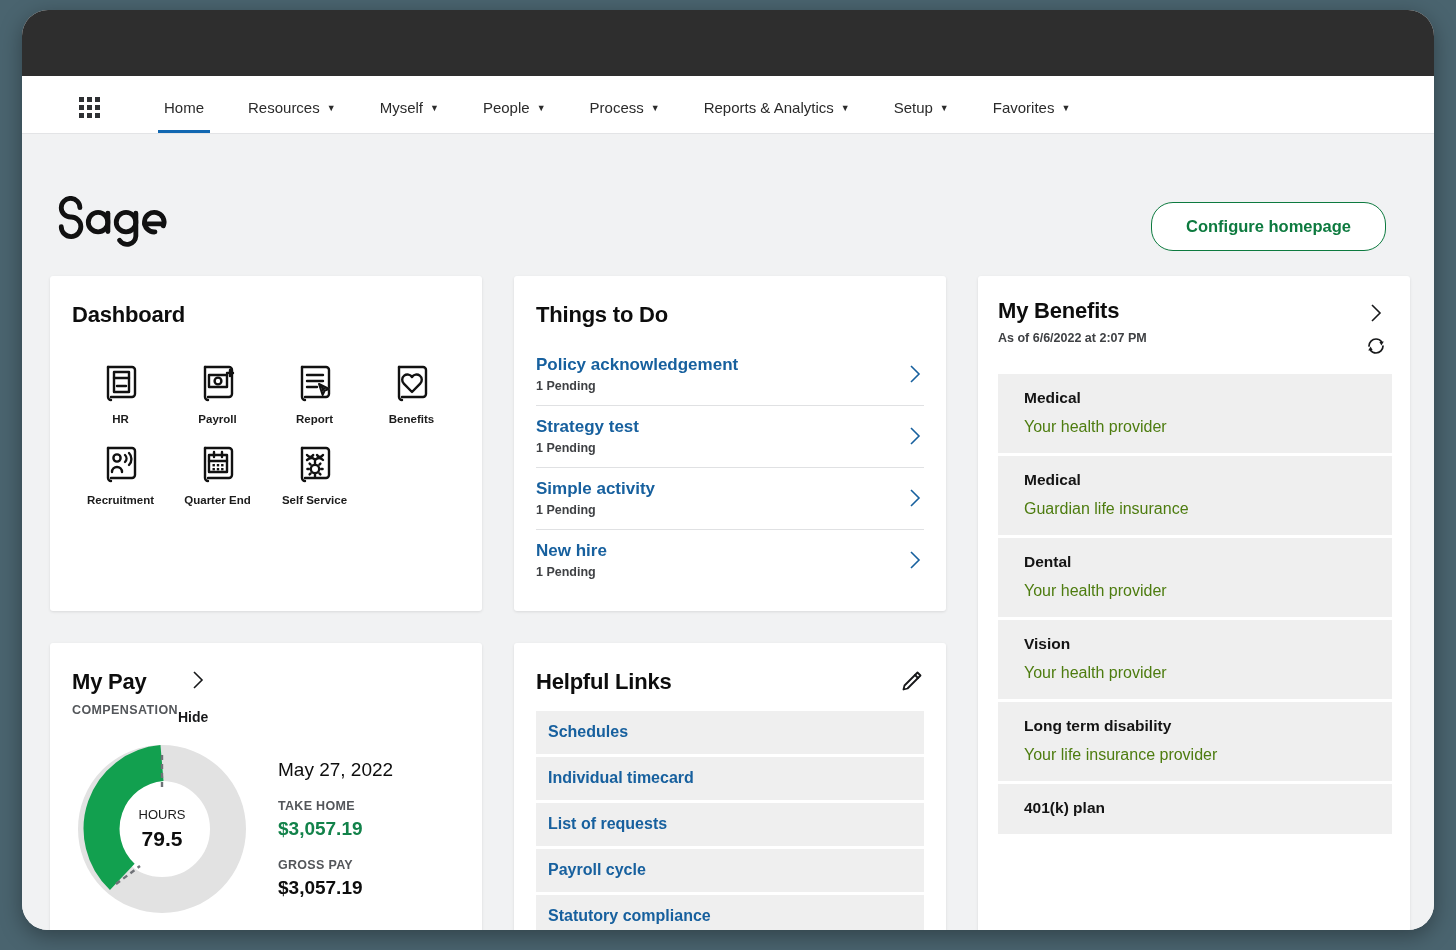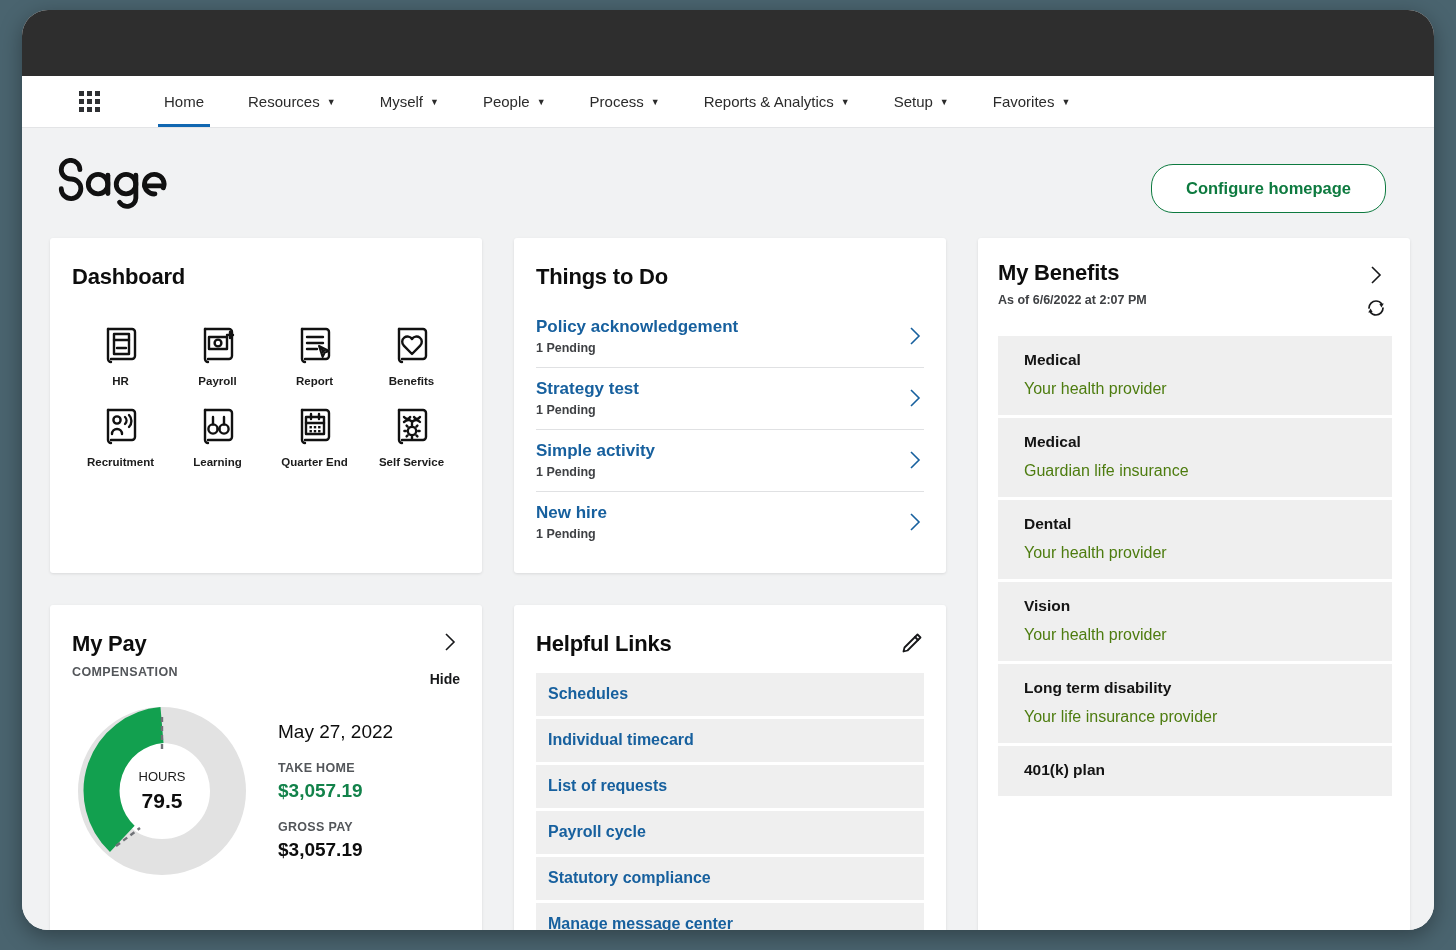--- a/index.html
+++ b/index.html
@@ -14,20 +14,21 @@
   .tablet {
     position: absolute;
     left: 22px; top: 10px;
     width: 1412px; height: 920px;
     background: #ffffff;
     border-radius: 26px;
     box-shadow: 0 6px 22px rgba(0,0,0,.35);
     overflow: hidden;
     display: flex;
     flex-direction: column;
+    gap: 6px;
   }
   .tablet-topbar {
     height: 66px;
     background: #2e2e2e;
     flex: 0 0 66px;
   }
   .screen {
     flex: 1 1 auto;
     background: #f1f2f3;
     display: flex;
@@ -80,20 +81,21 @@
     content: "";
     position: absolute;
     left: 16px; right: 16px; bottom: 0;
     height: 3px; background: #1167b1;
   }
 
   
   .page-head {
     display: flex; align-items: center; justify-content: space-between;
     padding: 30px 48px 8px 36px;
+    margin-top: 32px;
   }
   .sage-logo { height: 56px; width: 110px; }
   .configure-btn {
     border: 1.5px solid #0d7a3f;
     color: #0d7a3f;
     background: #ffffff;
     border-radius: 22px;
     font-size: 16.5px;
     font-weight: bold;
     padding: 14px 34px;
@@ -173,21 +175,21 @@
     background: #efefef;
     padding: 15px 0 17px 26px;
     margin-bottom: 3px;
     cursor: pointer;
   }
   .ben-type { font-size: 15.5px; font-weight: bold; color: #141414; }
   .ben-prov { font-size: 16px; color: #4d7c0f; margin-top: 11px; }
 
   
   .mypay { padding: 26px 22px 22px 22px; grid-row: 2; grid-column: 1; }
-  .pay-head { display: flex; justify-content: space-between; align-items: flex-start; }
+  .pay-head { display: flex; align-items: flex-start; }
   .pay-sub { font-size: 12.5px; font-weight: bold; color: #53565a; letter-spacing: .4px; margin-top: 8px; }
   .pay-right-top { display: flex; flex-direction: column; align-items: flex-end; }
   .hide-link { font-size: 14px; font-weight: bold; color: #17181a; margin-top: 18px; cursor: pointer; }
   .pay-body { display: flex; align-items: center; margin-top: 14px; }
   .donut-wrap { width: 180px; height: 180px; position: relative; flex: 0 0 180px; }
   .donut-center {
     position: absolute; inset: 0;
     display: flex; flex-direction: column; align-items: center; justify-content: center;
     pointer-events: none;
   }
@@ -352,33 +354,20 @@
                 <path d="M9 7h24a3 3 0 0 1 3 3v24a3 3 0 0 1-3 3H12"></path>
                 <path d="M9 7v30a3 3 0 0 0 3 3"></path>
                 <circle cx="18" cy="17" r="3.6"></circle>
                 <path d="M13 31a5 5 0 0 1 10 0"></path>
                 <path d="M26 14c2 2 2 5 0 7M30 12c3.2 3.2 3.2 8.8 0 12"></path>
               </g>
             </svg>
             <div class="dash-label">Recruitment</div>
           </div>
 
-          <div class="dash-tile">
-            <svg width="44" height="44" viewBox="0 0 44 44">
-              <g fill="none" stroke="#111" stroke-width="2.4" stroke-linecap="round" stroke-linejoin="round">
-                <path d="M9 7h24a3 3 0 0 1 3 3v24a3 3 0 0 1-3 3H12"></path>
-                <path d="M9 7v30a3 3 0 0 0 3 3"></path>
-                <circle cx="17" cy="26" r="4.6"></circle>
-                <circle cx="28" cy="26" r="4.6"></circle>
-                <path d="M21.6 26h1.8"></path>
-                <path d="M17 21.4V14M28 21.4V14"></path>
-              </g>
-            </svg>
-            <div class="dash-label">Learning</div>
-          </div>
 
           <div class="dash-tile">
             <svg width="44" height="44" viewBox="0 0 44 44">
               <g fill="none" stroke="#111" stroke-width="2.4" stroke-linecap="round" stroke-linejoin="round">
                 <path d="M9 7h24a3 3 0 0 1 3 3v24a3 3 0 0 1-3 3H12"></path>
                 <path d="M9 7v30a3 3 0 0 0 3 3"></path>
                 <rect x="13" y="14" width="18" height="17"></rect>
                 <path d="M13 20h18M18 11v5M26 11v5"></path>
                 <g fill="#111" stroke="none">
                   <rect x="16.5" y="23" width="2.4" height="2.4"></rect>

